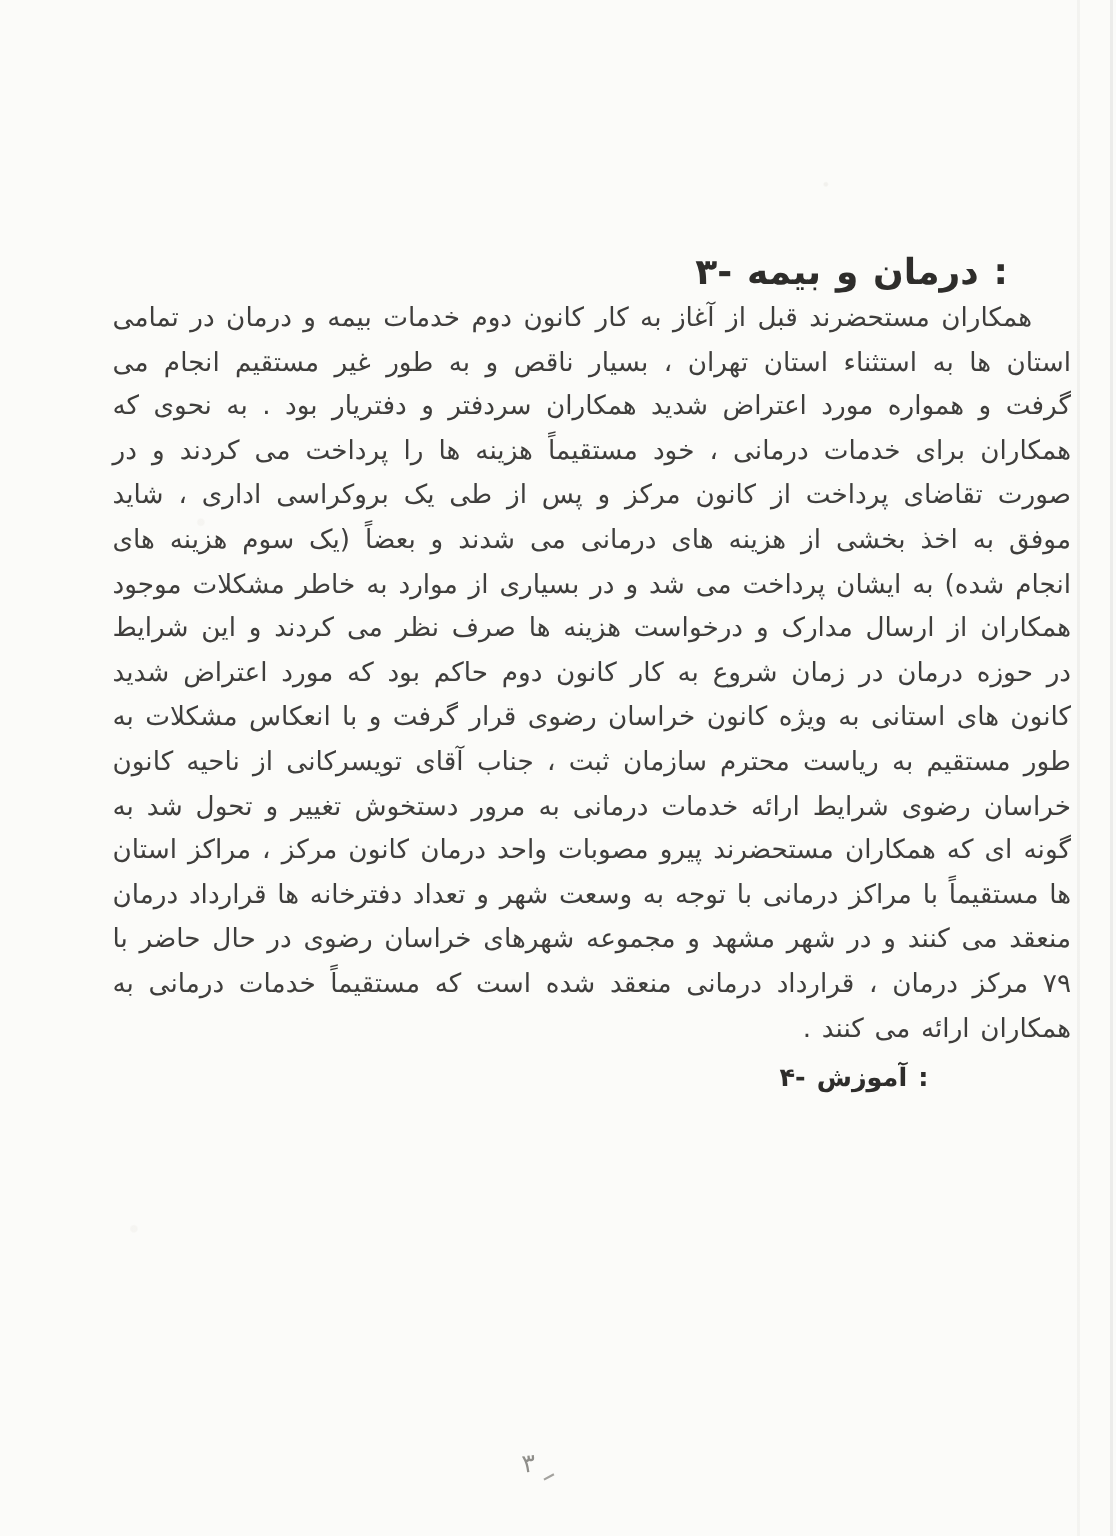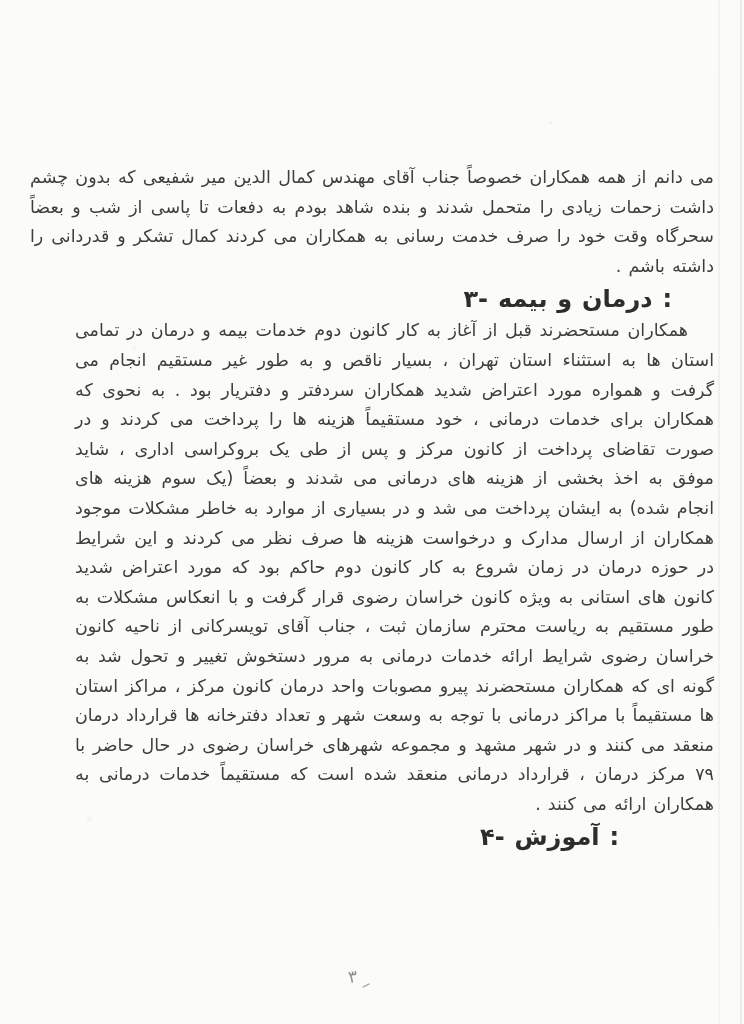--- a/index.html
+++ b/index.html
@@ -45,21 +45,21 @@
   .heading {
     direction:ltr;            
     text-align:right;
     font-weight:bold;
     color:#2e2d2b;
     font-size:24px;
     line-height:30px;
     margin:3px 0 2px 0;
   }
   .heading-3 { padding-right:42px; letter-spacing:.5px; }
-  .heading-4 { padding-right:95px; font-size:24px; }
+  .heading-4 { padding-right:95px; font-size:17px; }
   .heading span { unicode-bidi:isolate; }
   .page-number {
     position:absolute;
     top:966px; left:348px;
     color:#8f8e8a;
     font-size:17px;
     transform:rotate(-8deg);
     direction:rtl;
   }
   .page-number .swash {
@@ -72,21 +72,20 @@
 </head>
 <body>
 
 <div class="page">
 
   <div class="crease-a"></div>
   <div class="crease-b"></div>
 
   <div class="content">
 
-    <p class="para">می دانم از همه همکاران خصوصاً جناب آقای مهندس کمال الدین میر شفیعی که بدون چشم داشت زحمات زیادی را متحمل شدند و بنده شاهد بودم به دفعات تا پاسی از شب و بعضاً سحرگاه وقت خود را صرف خدمت رسانی به همکاران می کردند کمال تشکر و قدردانی را داشته باشم .</p>
 
     <h2 class="heading heading-3"><span>۳-</span> <span>بیمه</span> <span>و</span> <span>درمان</span> <span>:</span></h2>
 
     <p class="para indent">همکاران مستحضرند قبل از آغاز به کار کانون دوم خدمات بیمه و درمان در تمامی استان ها به استثناء استان تهران ، بسیار ناقص و به طور غیر مستقیم انجام می گرفت و همواره مورد اعتراض شدید همکاران سردفتر و دفتریار بود . به نحوی که همکاران برای خدمات درمانی ، خود مستقیماً هزینه ها را پرداخت می کردند و در صورت تقاضای پرداخت از کانون مرکز و پس از طی یک بروکراسی اداری ، شاید موفق به اخذ بخشی از هزینه های درمانی می شدند و بعضاً (یک سوم هزینه های انجام شده) به ایشان پرداخت می شد و در بسیاری از موارد به خاطر مشکلات موجود همکاران از ارسال مدارک و درخواست هزینه ها صرف نظر می کردند و این شرایط در حوزه درمان در زمان شروع به کار کانون دوم حاکم بود که مورد اعتراض شدید کانون های استانی به ویژه کانون خراسان رضوی قرار گرفت و با انعکاس مشکلات به طور مستقیم به ریاست محترم سازمان ثبت ، جناب آقای تویسرکانی از ناحیه کانون خراسان رضوی شرایط ارائه خدمات درمانی به مرور دستخوش تغییر و تحول شد به گونه ای که همکاران مستحضرند پیرو مصوبات واحد درمان کانون مرکز ، مراکز استان ها مستقیماً با مراکز درمانی با توجه به وسعت شهر و تعداد دفترخانه ها قرارداد درمان منعقد می کنند و در شهر مشهد و مجموعه شهرهای خراسان رضوی در حال حاضر با ۷۹ مرکز درمان ، قرارداد درمانی منعقد شده است که مستقیماً خدمات درمانی به همکاران ارائه می کنند .</p>
 
 
 
     <h2 class="heading heading-4"><span>۴-</span> <span>آموزش</span> <span>:</span></h2>
 
   </div>

